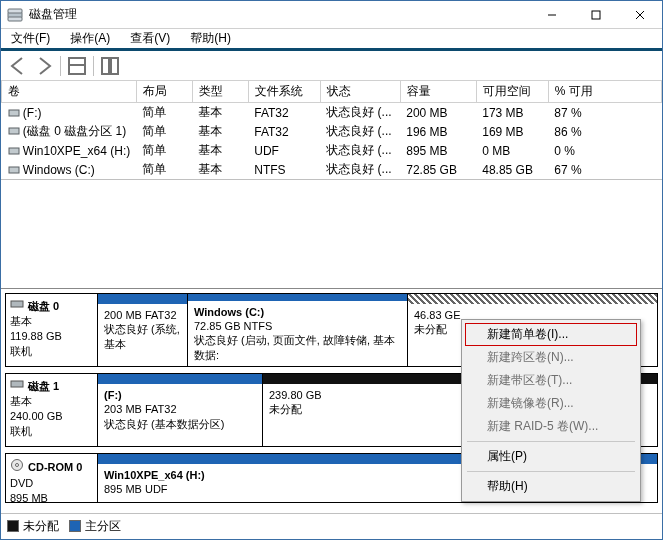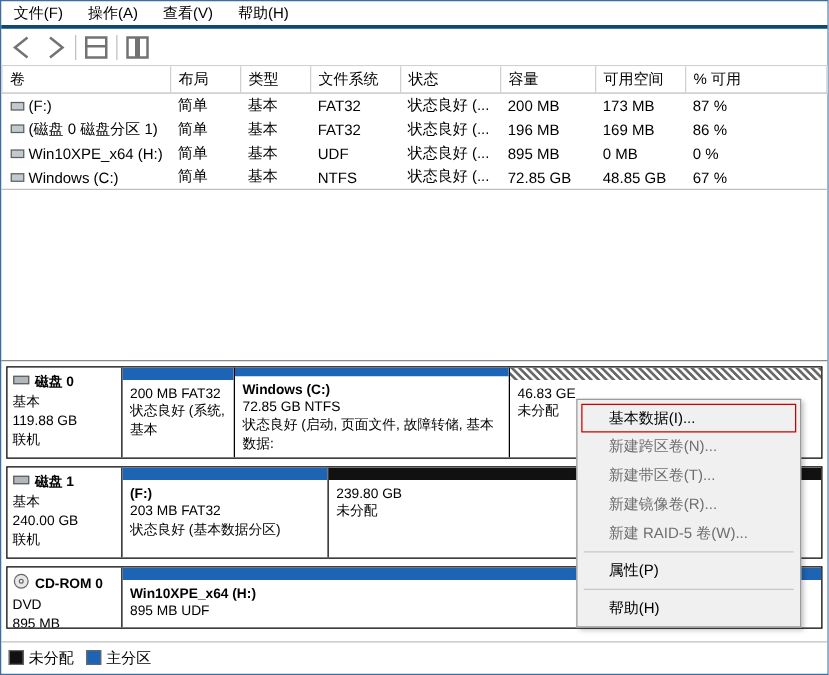--- a/index.html
+++ b/index.html
@@ -43,20 +43,46 @@
   .ctx-item.enabled { color: #000; }
   .ctx-item.hl { border: 1px solid #c00; padding: 2px 13px 2px 21px; }
   .ctx-sep { height: 1px; background: #c8c8c8; margin: 3px 2px; }
   .rel { position: relative; }
 </style>
 </head>
 <body>
 
 <div class="window rel">
 
+  <div class="titlebar">
+    <span class="title-icon">
+      <svg viewBox="0 0 16 14">
+          <rect x="1" y="4" width="14" height="6" rx="1" fill="#b8c4cc" stroke="#6a7278"></rect>
+          <rect x="1" y="1" width="14" height="4" rx="1" fill="#d4dce2" stroke="#6a7278"></rect>
+          <rect x="1" y="9" width="14" height="4" rx="1" fill="#d4dce2" stroke="#6a7278"></rect>
+        </svg>
+    </span>
+    <span class="title-text">磁盘管理</span>
+    <div class="win-btn">
+        <svg viewBox="0 0 10 10">
+          <line x1="1" y1="5" x2="9" y2="5" stroke="#000"></line>
+        </svg>
+      </div>
+    <div class="win-btn">
+        <svg viewBox="0 0 10 10">
+          <rect x="1" y="1" width="8" height="8" fill="none" stroke="#000"></rect>
+        </svg>
+      </div>
+    <div class="win-btn">
+        <svg viewBox="0 0 10 10">
+          <line x1="1" y1="1" x2="9" y2="9" stroke="#000"></line>
+          <line x1="9" y1="1" x2="1" y2="9" stroke="#000"></line>
+        </svg>
+      </div>
+  </div>
 
   <div class="menubar">
     <span class="menu-item">文件(F)</span>
     <span class="menu-item">操作(A)</span>
     <span class="menu-item">查看(V)</span>
     <span class="menu-item">帮助(H)</span>
   </div>
 
   <div class="toolbar">
     <div class="tb-btn">
@@ -242,21 +268,21 @@
             <div class="part-top top-blue"></div>
             <div class="part-body">
               <div class="part-name">Win10XPE_x64  (H:)</div>
               <div>895 MB UDF</div>
             </div>
           </div>
         </div>
     </div>
 
     <div class="ctx-menu" style="left:460px; top:30px">
-      <div class="ctx-item enabled hl">基本数据(I)...</div>
+      <div class="ctx-item enabled hl">新建简单卷(I)...</div>
       <div class="ctx-item">新建跨区卷(N)...</div>
       <div class="ctx-item">新建带区卷(T)...</div>
       <div class="ctx-item">新建镜像卷(R)...</div>
       <div class="ctx-item">新建 RAID-5 卷(W)...</div>
       <div class="ctx-sep"></div>
       <div class="ctx-item enabled">属性(P)</div>
       <div class="ctx-sep"></div>
       <div class="ctx-item enabled">帮助(H)</div>
     </div>
 

